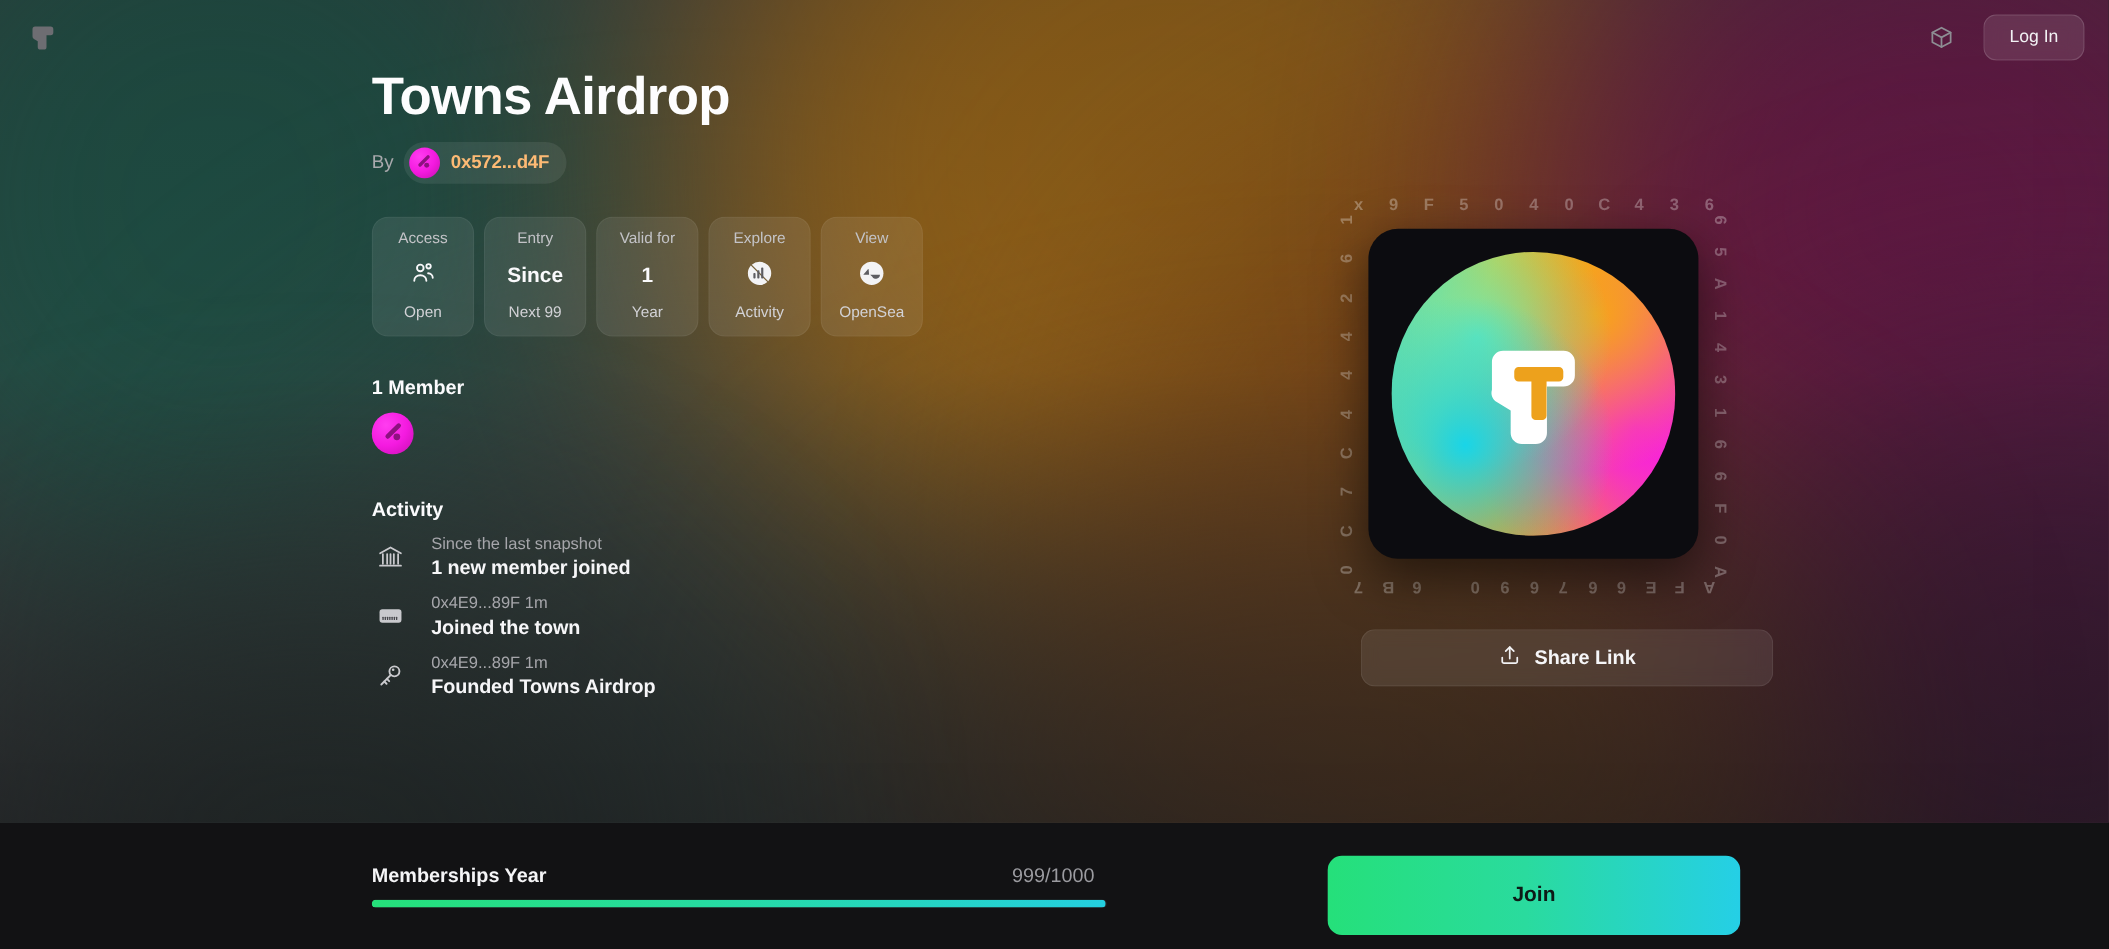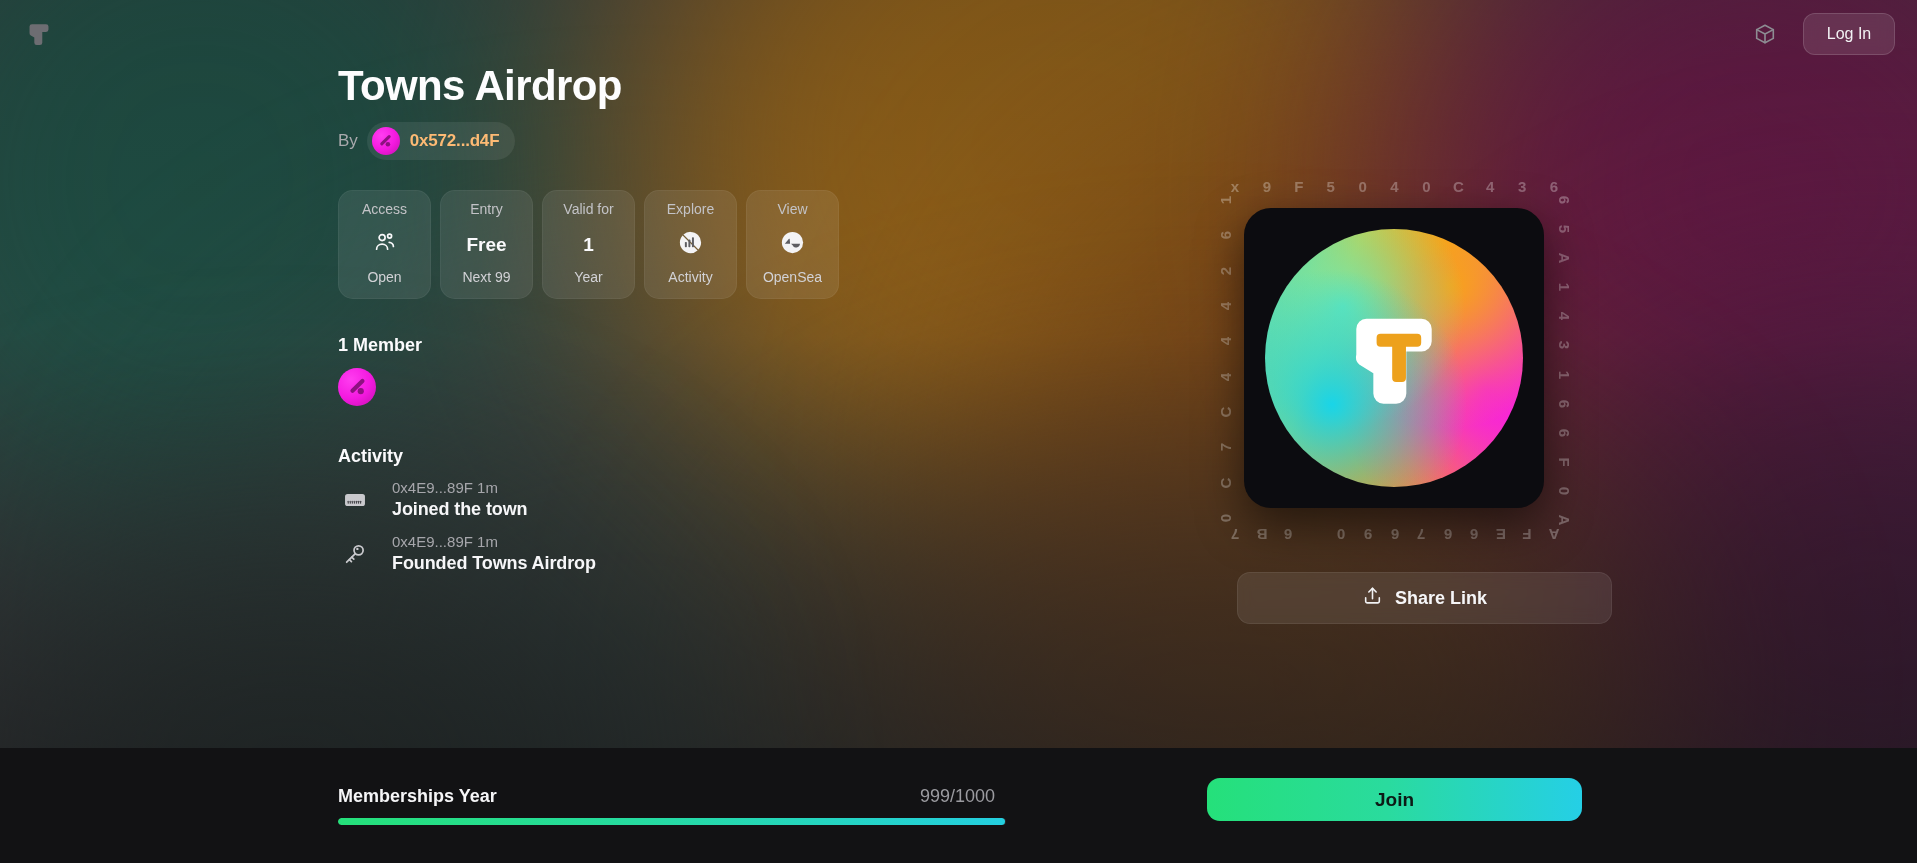--- a/index.html
+++ b/index.html
@@ -49,21 +49,21 @@
     border:1px solid rgba(255,255,255,.14);
     color:#f2f2f4; font-size:16px; font-weight:500; cursor:pointer;
     backdrop-filter:blur(8px);
   }
 
   
   .content { position:absolute; left:0; top:0; width:100%; z-index:20; }
   .left-col { position:absolute; left:338px; top:62px; width:720px; }
 
   .page-title {
-    font-size:42px; font-weight:700; color:#fdfdfe; letter-spacing:-.6px;
+    font-size:48px; font-weight:700; color:#fdfdfe; letter-spacing:-.6px;
     line-height:1.12;
   }
   .byline { display:flex; align-items:center; gap:9px; margin-top:13px; }
   .by-label { font-size:17px; color:#a9a9ad; }
   .by-chip {
     display:flex; align-items:center; gap:10px;
     background:rgba(255,255,255,.08); border-radius:22px;
     padding:5px 16px 5px 5px; cursor:pointer;
   }
   .avatar {
@@ -154,21 +154,21 @@
   .bb-count { font-size:18px; color:#9b9ba0; margin-left:auto; margin-right:11px; }
   .bb-track {
     margin-top:11px; width:668px; height:7px; border-radius:4px;
     background:rgba(255,255,255,.09); overflow:hidden;
   }
   .bb-fill {
     height:100%; border-radius:4px;
     background:linear-gradient(90deg,#25e07a 0%,#26dba0 45%,#24cfe0 100%);
   }
   .join-btn {
-    position:absolute; left:1207px; top:30px; width:375px; height:43px;
+    position:absolute; left:1207px; top:30px; width:375px; height:72px;
     border-radius:13px; cursor:pointer;
     background:linear-gradient(90deg,#25e07a 0%,#2adb9e 48%,#25cfe6 100%);
     display:flex; align-items:center; justify-content:center;
     color:#0d1a16; font-size:19px; font-weight:600;
   }
 </style>
 </head>
 <body>
 
 <div class="app">
@@ -234,21 +234,21 @@
                 <circle cx="16.6" cy="6.1" r="2"></circle>
                 <path d="M16.2 12.4c2.3.1 4.2 1.8 4.2 4.1"></path>
               </svg>
             </span>
           </div>
           <div class="card-bot">Open</div>
         </div>
 
         <div class="card">
           <div class="card-top">Entry</div>
-          <div class="card-mid">Free</div>
+          <div class="card-mid">Since</div>
           <div class="card-bot">Next 99</div>
         </div>
 
         <div class="card">
           <div class="card-top">Valid for</div>
           <div class="card-mid">1</div>
           <div class="card-bot">Year</div>
         </div>
 
         <div class="card">
@@ -291,20 +291,33 @@
           <svg width="23" height="23" viewBox="0 0 24 24">
             <path d="M15.6 3.6 5.2 13.9a2.1 2.1 0 0 0 0 3l.1.1a2.1 2.1 0 0 0 3 0L18.7 6.7a2.1 2.1 0 0 0 0-3 2.1 2.1 0 0 0-3.1-.1z" fill="#8d1180"></path>
             <circle cx="15.4" cy="15.8" r="3.2" fill="#8d1180"></circle>
           </svg>
         </div>
       </div>
 
       <div class="activity-head">Activity</div>
       <div class="act-list">
 
+        <div class="act-item">
+          <div class="act-ico">
+            <svg width="26" height="26" viewBox="0 0 24 24" fill="none" stroke="#c9c9cd" stroke-width="1.5" stroke-linecap="round">
+              <path d="M3.3 9.2 12 4.3l8.7 4.9"></path>
+              <path d="M5.6 9.9v8.1M9.2 9.9v8.1M12 9.9v8.1M14.8 9.9v8.1M18.4 9.9v8.1"></path>
+              <path d="M3.2 19.6h17.6"></path>
+            </svg>
+          </div>
+          <div class="act-txt">
+            <span class="act-meta">Since the last snapshot</span>
+            <span class="act-title">1 new member joined</span>
+          </div>
+        </div>
 
         <div class="act-item">
           <div class="act-ico">
             <svg width="26" height="26" viewBox="0 0 24 24">
               <rect x="2.8" y="6.4" width="18.4" height="11.2" rx="2.4" fill="#c9c9cd"></rect>
               <g fill="#46464b">
                 <rect x="5.2" y="12.6" width="1.1" height="2.8" rx=".45"></rect>
                 <rect x="7.1" y="12.6" width="1.1" height="2.8" rx=".45"></rect>
                 <rect x="9" y="12.6" width="1.1" height="2.8" rx=".45"></rect>
                 <rect x="10.9" y="12.6" width="1.1" height="2.8" rx=".45"></rect>

